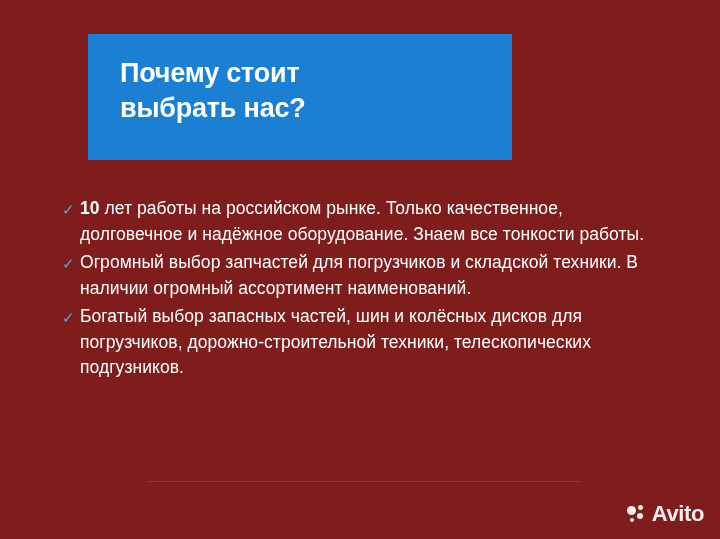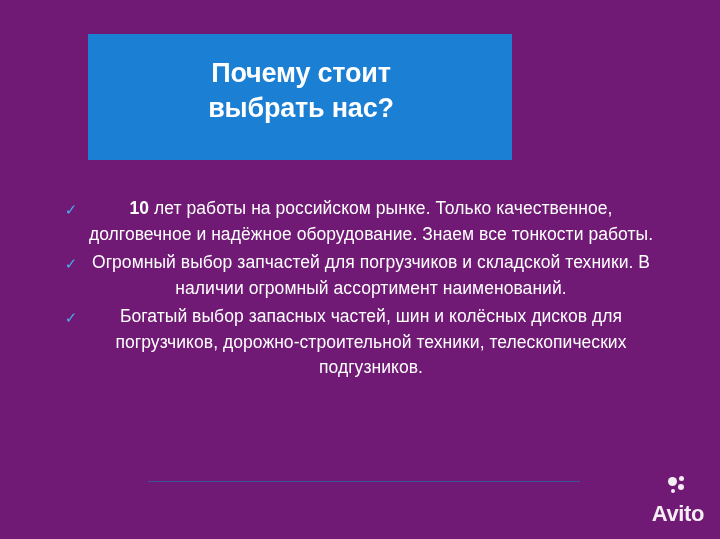--- a/index.html
+++ b/index.html
@@ -10,22 +10,21 @@
     width: 720px;
     height: 539px;
     background: #0d2472;
     font-family: "Liberation Sans", sans-serif;
     overflow: hidden;
     position: relative;
   }
   .slide {
     position: absolute;
     inset: 0;
-    background: #701a75;
-    text-align: center;
+    background: #7f1d1d;
   }
   .title-box {
     position: absolute;
     left: 88px;
     top: 34px;
     width: 424px;
     height: 126px;
     background: #1b7fd4;
     box-sizing: border-box;
     padding: 22px 30px 0 32px;
@@ -76,21 +75,20 @@
     background: #3a539b;
   }
   .watermark {
     position: absolute;
     right: 16px;
     bottom: 12px;
     display: flex;
     align-items: center;
     gap: 6px;
     opacity: 0.92;
-    flex-direction: column;
   }
   .wm-dots {
     position: relative;
     width: 19px;
     height: 19px;
     flex: 0 0 auto;
   }
   .wm-dots i {
     position: absolute;
     display: block;

